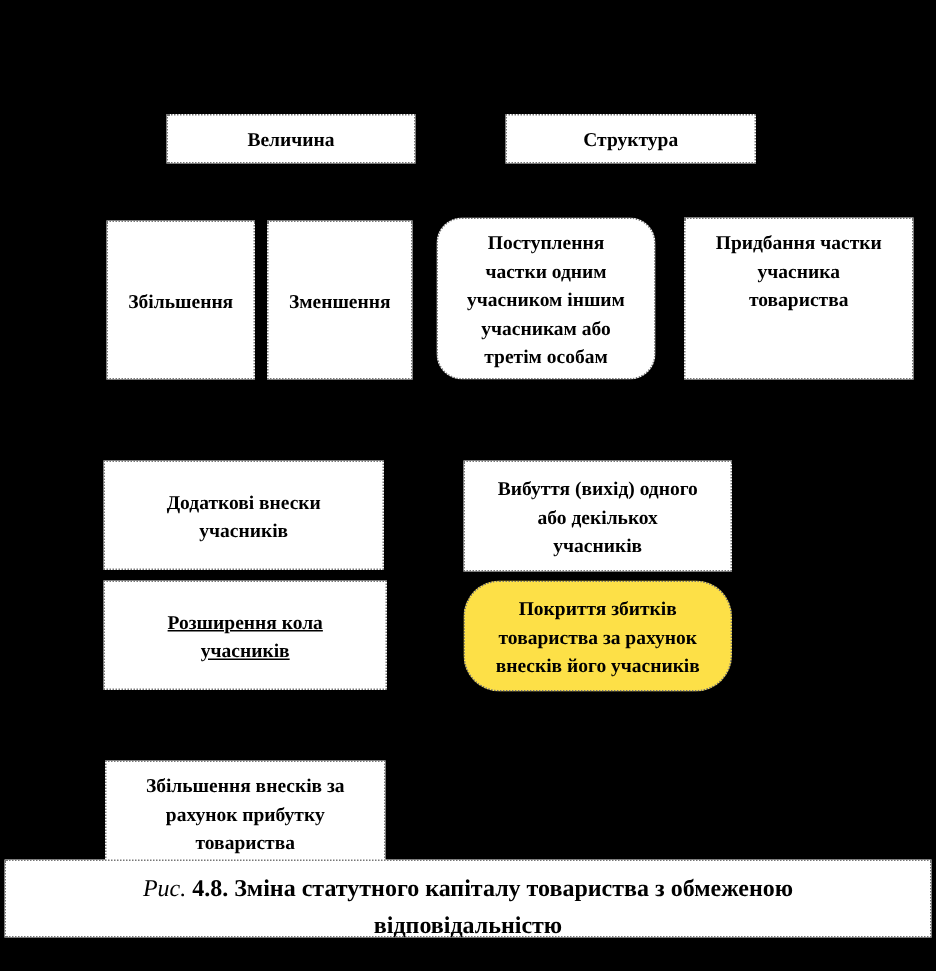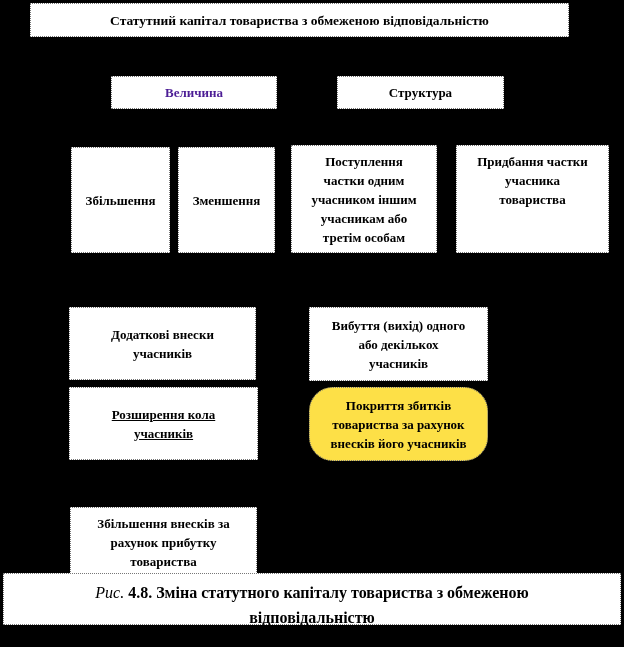--- a/index.html
+++ b/index.html
@@ -33,21 +33,21 @@
   .top-align {
     align-items: flex-start;
     padding-top: 6px;
   }
   
   .title-box        { left: 30px;  top: 3px;   width: 539px; height: 34px; font-size: 13.5px; }
   .value-box        { left: 111px; top: 76px;  width: 166px; height: 33px; }
   .structure-box    { left: 337px; top: 76px;  width: 167px; height: 33px; }
   .increase-box     { left: 71px;  top: 147px; width: 99px;  height: 106px; }
   .decrease-box     { left: 178px; top: 147px; width: 97px;  height: 106px; }
-  .transfer-box     { left: 291px; top: 145px; width: 146px; height: 108px; }
+  .transfer-box     { left: 291px; top: 145px; width: 146px; height: 108px; border-radius: 17px; }
   .acquisition-box  { left: 444px; top: 145px; width: 153px; height: 108px; }
   .additional-box   { left: 69px;  top: 307px; width: 187px; height: 73px; }
   .withdrawal-box   { left: 309px; top: 307px; width: 179px; height: 74px; }
   .expanding-box    { left: 69px;  top: 387px; width: 189px; height: 73px; }
   .loss-box         { left: 309px; top: 387px; width: 179px; height: 74px; }
   .profit-box       { left: 70px;  top: 479px; width: 187px; height: 71px; margin-top: 28px; }
   .caption-box      { left: 3px;   top: 573px; width: 618px; height: 52px;
                       align-items: flex-start; padding-top: 6px;
                       font-size: 16px; line-height: 25px; }
   .caption-inner { display: inline; }
@@ -58,23 +58,22 @@
   .caption-text {
     font-weight: bold;
     white-space: pre-line;
   }
 </style>
 </head>
 <body>
 
 <div id="canvas" style="background: rgb(0, 0, 0);">
 
-  <div class="box title-box" style="background: rgb(255, 255, 255); border-color: rgb(119, 119, 119); color: rgb(0, 0, 0);"><span>Статутний капітал товариства з обмеженою відповідальністю</span></div>
 
-  <div class="box value-box" style="background: rgb(255, 255, 255); border-color: rgb(119, 119, 119); color: #4c1d95; font-family: Liberation Serif, serif;"><span>Величина</span></div>
+  <div class="box value-box" style="background: rgb(255, 255, 255); border-color: rgb(119, 119, 119); color: #000000; font-family: Liberation Serif, serif;"><span>Величина</span></div>
 
   <div class="box structure-box" style="background: rgb(255, 255, 255); border-color: rgb(119, 119, 119); color: rgb(0, 0, 0);"><span>Структура</span></div>
 
   <div class="box increase-box" style="background: rgb(255, 255, 255); border-color: rgb(119, 119, 119); color: rgb(0, 0, 0);"><span>Збільшення</span></div>
 
   <div class="box decrease-box" style="background: rgb(255, 255, 255); border-color: rgb(119, 119, 119); color: rgb(0, 0, 0);"><span>Зменшення</span></div>
 
   <div class="box transfer-box top-align" style="background: rgb(255, 255, 255); border-color: rgb(119, 119, 119); color: rgb(0, 0, 0);"><span>Поступлення
 частки одним
 учасником іншим

